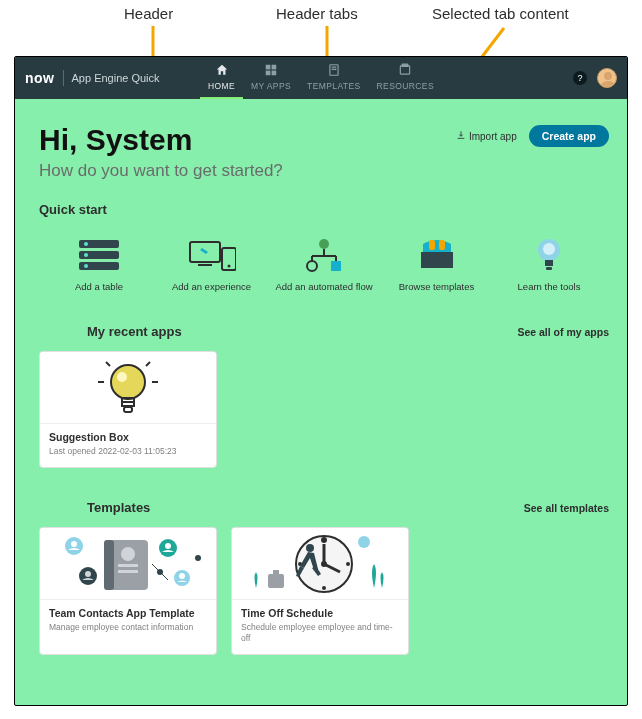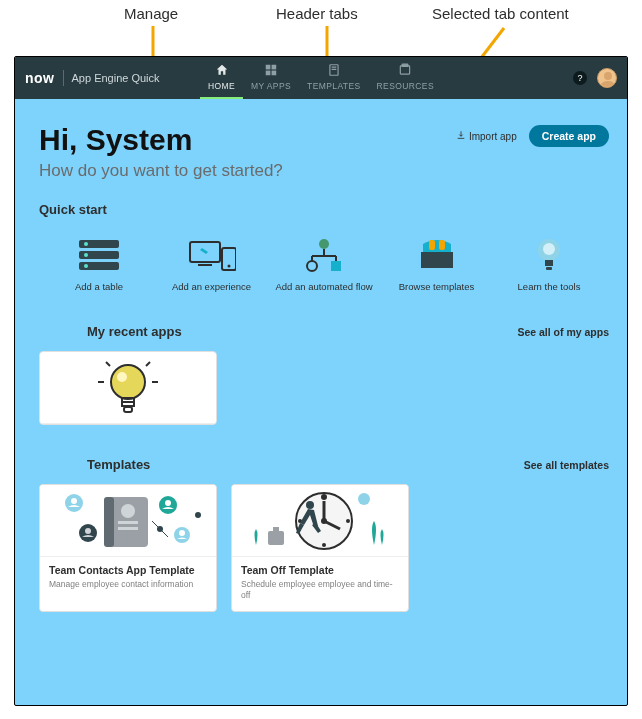--- a/index.html
+++ b/index.html
@@ -16,21 +16,21 @@
   .annot-arrow svg { display:block; }
 
   .window {
     position: absolute;
     left: 14px;
     top: 56px;
     width: 614px;
     height: 650px;
     border: 1px solid #000;
     border-radius: 2px;
-    background: #7dd3fc;
+    background: #86efac;
     overflow: hidden;
     display:flex;
     flex-direction:column;
   }
   
   .hdr {
     height: 42px;
     background: #283b41;
     display:flex;
     align-items:center;
@@ -79,21 +79,21 @@
 
   .cards-row { display:flex; gap:14px; margin-top:12px; }
 
   
   .thumb1 { background:linear-gradient(180deg,#dbebf7 0%,#e8f1f9 100%); position:relative; }
   .thumb2 { background:#e4ddf0; position:relative; }
 </style>
 </head>
 <body>
 
-<div class="annot" style="left:124px; top:5px;">Manage</div>
+<div class="annot" style="left:124px; top:5px;">Header</div>
 <div class="annot" style="left:276px; top:5px;">Header tabs</div>
 <div class="annot" style="left:432px; top:5px;">Selected tab content</div>
 
 <div class="annot-arrow" style="left:146px; top:24px;">
   <svg width="14" height="44">
       <line x1="7" y1="2" x2="7" y2="34" stroke="#f4a600" stroke-width="3"></line>
       <polygon points="1,32 13,32 7,44" fill="#f4a600"></polygon>
     </svg>
 </div>
 <div class="annot-arrow" style="left:320px; top:24px;">
@@ -259,20 +259,24 @@
               <circle cx="30" cy="22" r="17" fill="#e5d75a" stroke="#2e2e2e" stroke-width="2"></circle>
               <circle cx="24" cy="17" r="5" fill="#fff6c0"></circle>
               <rect x="24" y="38" width="12" height="8" fill="none" stroke="#2e2e2e" stroke-width="2"></rect>
               <line x1="24" y1="42" x2="36" y2="42" stroke="#2e2e2e" stroke-width="2"></line>
               <rect x="26" y="47" width="8" height="5" rx="2" fill="none" stroke="#2e2e2e" stroke-width="2"></rect>
               <line x1="6" y1="22" x2="0" y2="22" stroke="#2e2e2e" stroke-width="2"></line>
               <line x1="54" y1="22" x2="60" y2="22" stroke="#2e2e2e" stroke-width="2"></line>
               <line x1="12" y1="6" x2="8" y2="2" stroke="#2e2e2e" stroke-width="2"></line>
               <line x1="48" y1="6" x2="52" y2="2" stroke="#2e2e2e" stroke-width="2"></line>
             </svg>
+        </div>
+        <div class="body">
+          <div class="title">Suggestion Box</div>
+          <div class="meta">Last opened 2022-02-03 11:05:23</div>
         </div>
       </div>
     </div>
 
     <div class="row-head">
       <div class="sec-title">Templates</div>
       <div class="link">See all templates</div>
     </div>
     <div class="cards-row">
       <div class="card">
@@ -325,20 +329,20 @@
             <rect x="36" y="46" width="16" height="14" rx="2" fill="#9aa0a6"></rect>
               <rect x="41" y="42" width="6" height="4" fill="#9aa0a6"></rect>
 
             <path d="M142 60 q-4 -18 0 -24 q4 6 0 24" fill="#1fa898"></path>
               <path d="M150 60 q-3 -12 0 -16 q3 4 0 16" fill="#1fa898"></path>
             <path d="M24 60 q-3 -12 0 -16 q3 4 0 16" fill="#1fa898"></path>
             <circle cx="132" cy="14" r="6" fill="#8fd3e8"></circle>
           </svg>
         </div>
         <div class="body">
-          <div class="title">Team Off Template</div>
+          <div class="title">Time Off Schedule</div>
           <div class="meta">Schedule employee employee and time-off</div>
         </div>
       </div>
     </div>
 
   </div>
 </div>
 
 </body></html>

